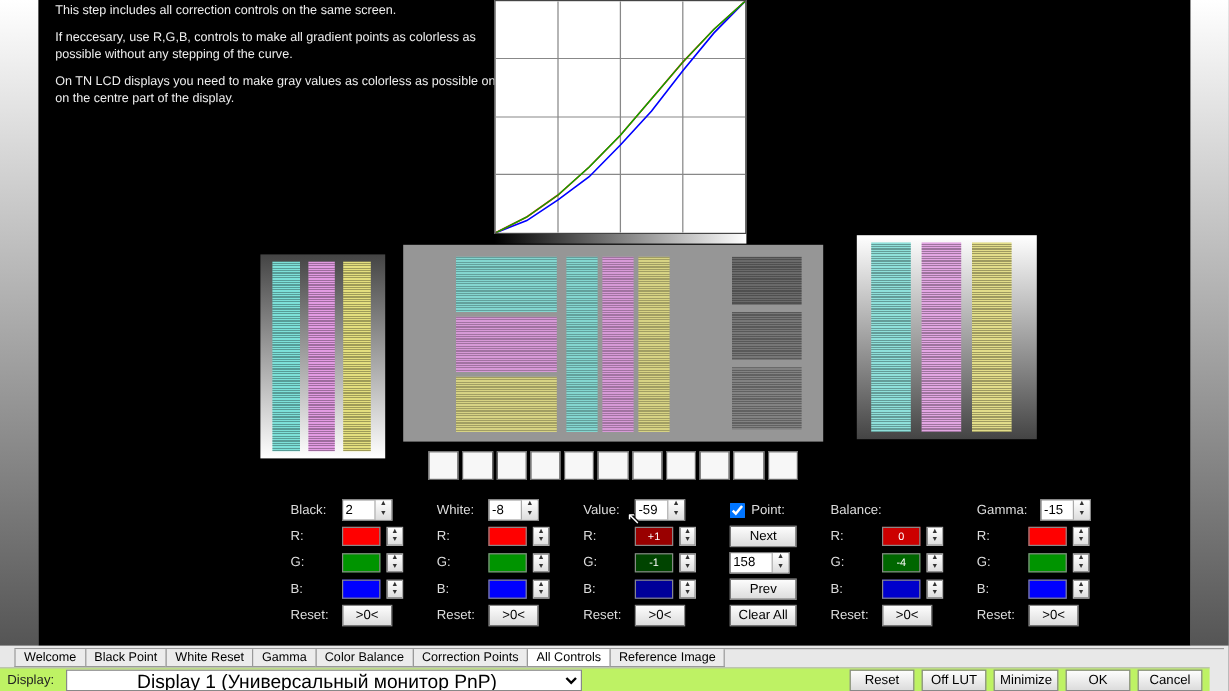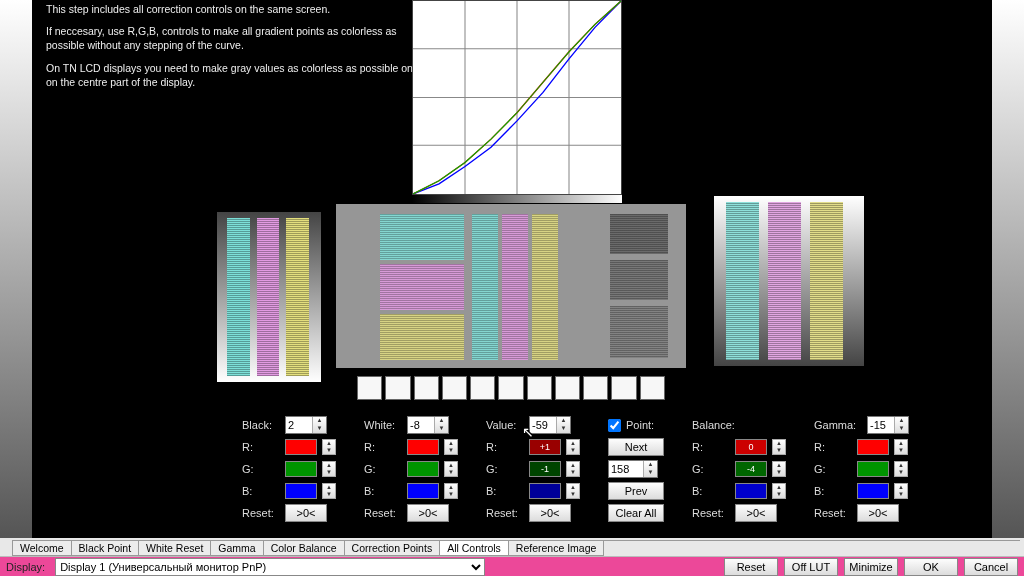--- a/index.html
+++ b/index.html
@@ -100,27 +100,27 @@
     position:absolute; left:12px; top:540px; right:4px; height:16px;
     display:flex; align-items:stretch; font-size:10.5px;
     border-top:1px solid #999;
   }
   .tab {
     padding:1px 7px 0 7px; border:1px solid #999; border-top:none;
     background:#ececec; margin-right:-1px; cursor:pointer;
   }
   .tab.active { background:#fff; }
   .bottom {
-    position:absolute; left:0; bottom:0; right:0; height:20px;
-    background:#ec4899; border-top:1px solid #bbb; display:flex; align-items:center;
+    position:absolute; left:0; bottom:0; right:16px; height:20px;
+    background:#bef264; border-top:1px solid #bbb; display:flex; align-items:center;
     padding:0 6px; gap:6px;
   }
   .bottom .disp-lbl { font-size:11px; color:#222; margin-right:4px;}
   .bottom select {
-    flex:0 0 430px; height:18px; font-size:11px; background:#fff; border:1px solid #888;
+    flex:0 0 430px; height:18px; font-size:16px; background:#fff; border:1px solid #888;text-align:center;
   }
   .bottom .spacer { flex:1; }
   .bottom button {
     height:18px; min-width:54px; font-size:11px; border:1px solid #888;
     background:linear-gradient(#fdfdfd,#dcdcdc); cursor:pointer;
   }
   .cursor-arrow {
     position:absolute; left:490px; top:424px; font-size:14px; color:#fff; pointer-events:none;
     text-shadow: 1px 1px 0 #000, -1px -1px 0 #000, 1px -1px 0 #000, -1px 1px 0 #000;
   }

